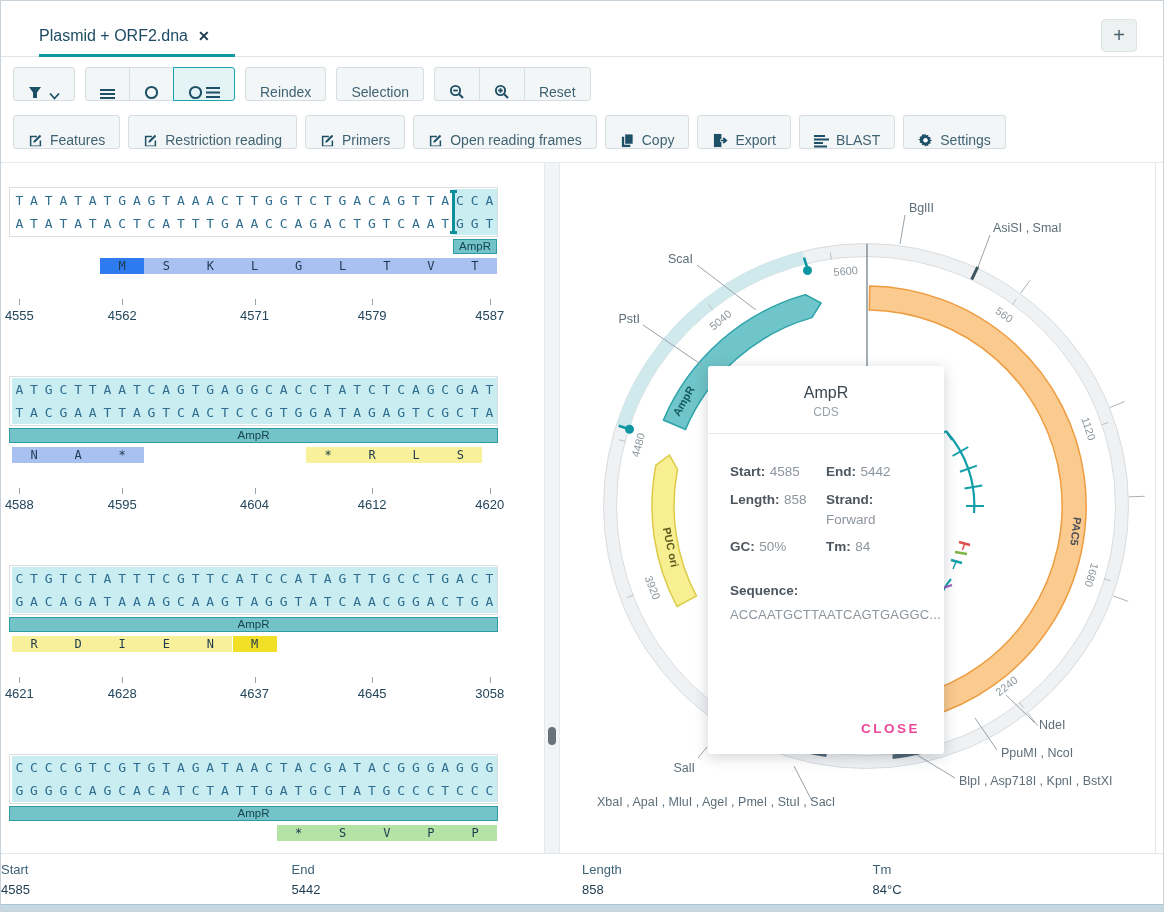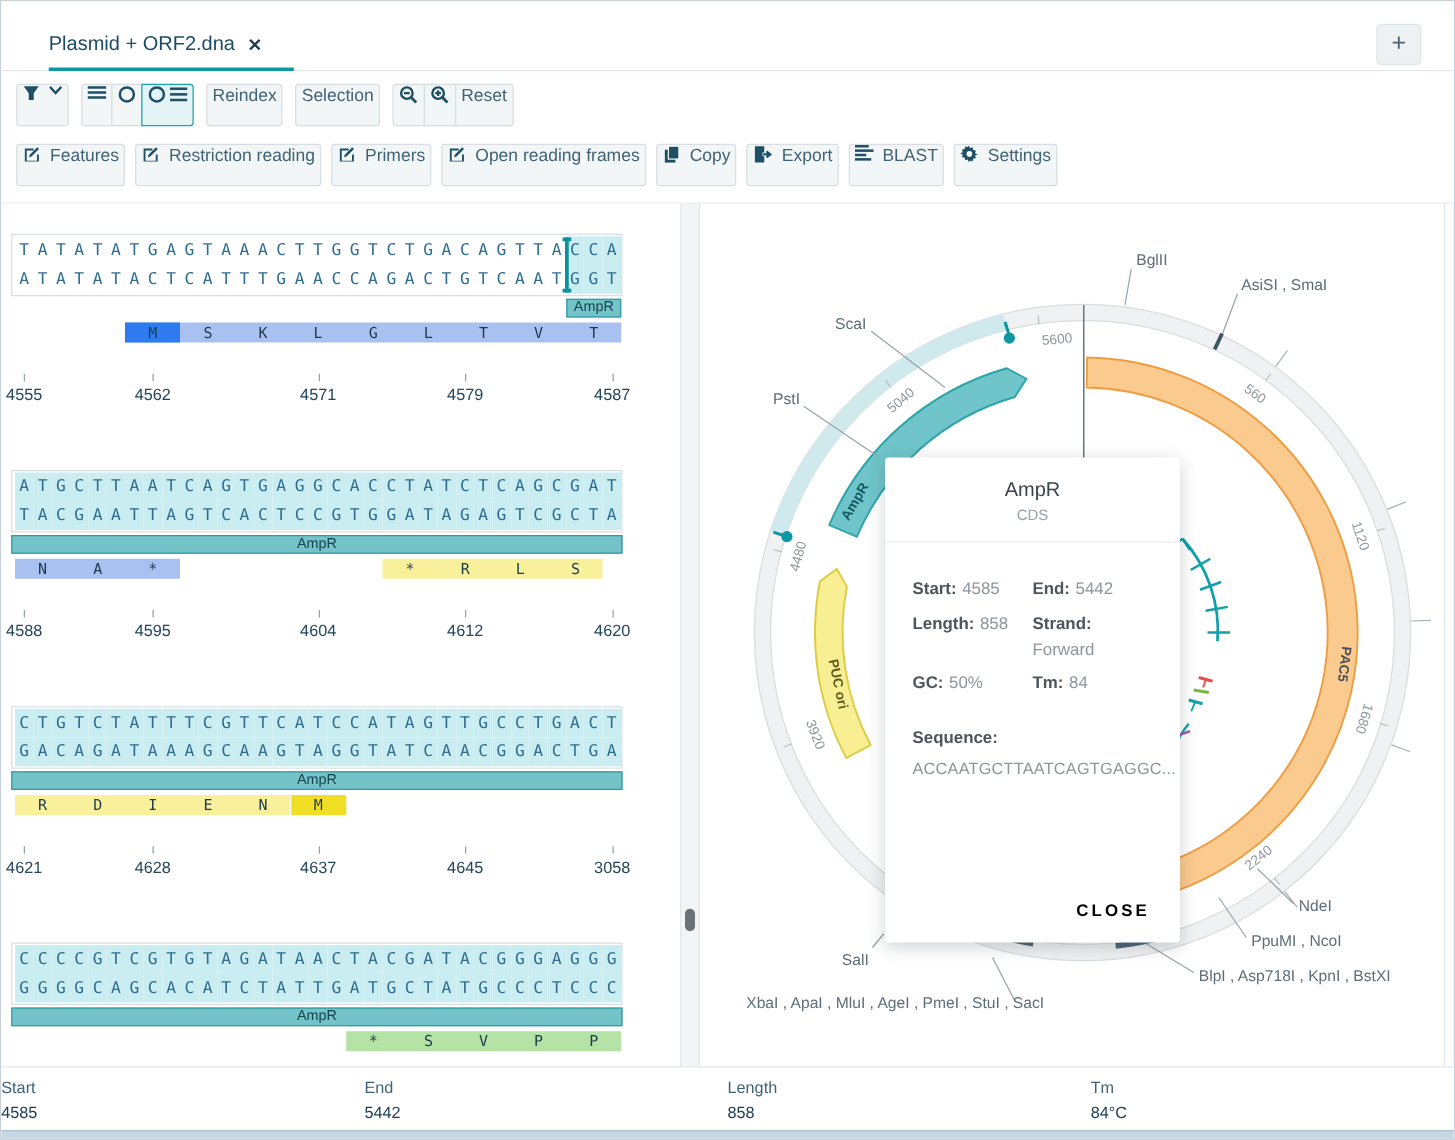--- a/index.html
+++ b/index.html
@@ -12,21 +12,21 @@
   .tab{position:absolute;left:38px;top:14px;height:42px;display:flex;align-items:center;gap:10px;cursor:pointer;}
   .tab-title{font-size:16px;color:#1c4b63;}
   .tab-close{font-size:14px;font-weight:bold;color:#16384d;}
   .tab-underline{position:absolute;left:38px;bottom:-1px;width:196px;height:3px;background:#0e97a1;}
   .new-tab-btn{position:absolute;right:26px;top:18px;width:36px;height:33px;background:#eef1f2;border:1px solid #dfe4e6;border-radius:4px;color:#4a6170;font-size:20px;line-height:30px;text-align:center;cursor:pointer;}
 
   
   .header{position:absolute;left:0;top:56px;width:100%;height:106px;background:#fff;border-bottom:1px solid #e7ebed;}
   .tb-row1{position:absolute;left:12px;top:10px;display:flex;gap:10px;align-items:center;}
   .tb-row2{position:absolute;left:12px;top:58px;display:flex;gap:8px;align-items:center;}
-  .btn{height:34px;background:#f3f6f6;border:1px solid #d7dde0;border-radius:3px;color:#3f6274;font-size:14px;display:flex;align-items:flex-start;gap:7px;padding:0 4px;cursor:pointer;}
+  .btn{height:34px;background:#f3f6f6;border:1px solid #d7dde0;border-radius:3px;color:#3f6274;font-size:14px;display:flex;align-items:flex-end;gap:7px;padding:0 14px;cursor:pointer;}
   .btn svg{display:block;}
   .btn-group{display:flex;}
   .btn-group .btn{border-radius:0;margin-left:-1px;}
   .btn-group .btn:first-child{border-radius:3px 0 0 3px;margin-left:0;}
   .btn-group .btn:last-child{border-radius:0 3px 3px 0;}
   .btn.active{background:#e4f3f5;border:1px solid #19a3b0;z-index:2;}
 
   
   .seq-panel{position:absolute;left:0;top:162px;width:543px;height:690px;overflow:hidden;background:#fff;padding-top:24px;}
   .seq-block{position:relative;margin-bottom:33px;}
@@ -64,21 +64,21 @@
   .popup{position:absolute;left:707px;top:365px;width:236px;height:388px;background:#fff;border-radius:3px;box-shadow:0 3px 14px rgba(40,50,60,.22);z-index:10;padding:0 22px;}
   .popup-title{margin-top:18px;text-align:center;font-size:16px;color:#3a454e;}
   .popup-sub{margin-top:3px;text-align:center;font-size:12px;color:#99a1a8;}
   .popup-hr{margin:14px -22px 0;border:none;border-top:1px solid #e8eaec;}
   .field-grid{display:grid;grid-template-columns:1fr 1fr;row-gap:10px;margin-top:28px;}
   .f-label{font-size:13.5px;font-weight:bold;color:#4d565e;}
   .f-val{font-size:13.5px;color:#8d959d;}
   .f-val.block{display:block;margin-top:4px;}
   .seq-field{margin-top:26px;}
   .seq-field .f-val{display:block;margin-top:8px;font-size:13px;letter-spacing:.2px;}
-  .popup-close{position:absolute;right:24px;bottom:18px;font-size:13.5px;font-weight:600;letter-spacing:2.5px;color:#000000;cursor:pointer;}
+  .popup-close{position:absolute;right:24px;bottom:18px;font-size:13.5px;font-weight:600;letter-spacing:2.5px;color:#ec4899;cursor:pointer;}
 
   
   .status-bar{position:absolute;left:0;top:852px;width:100%;height:51px;background:#fff;border-top:1px solid #e4e8ea;display:flex;}
   .status-item{flex:1;text-align:left;padding-top:8px;}
   .status-label{font-size:13px;color:#3d6277;}
   .status-value{font-size:13px;color:#1d3c52;margin-top:5px;}
   .bottom-strip{position:absolute;left:0;top:903px;width:100%;height:9px;background:#c6d8e3;border-top:1px solid #adc3d1;}
 </style>
 </head>
 <body>

